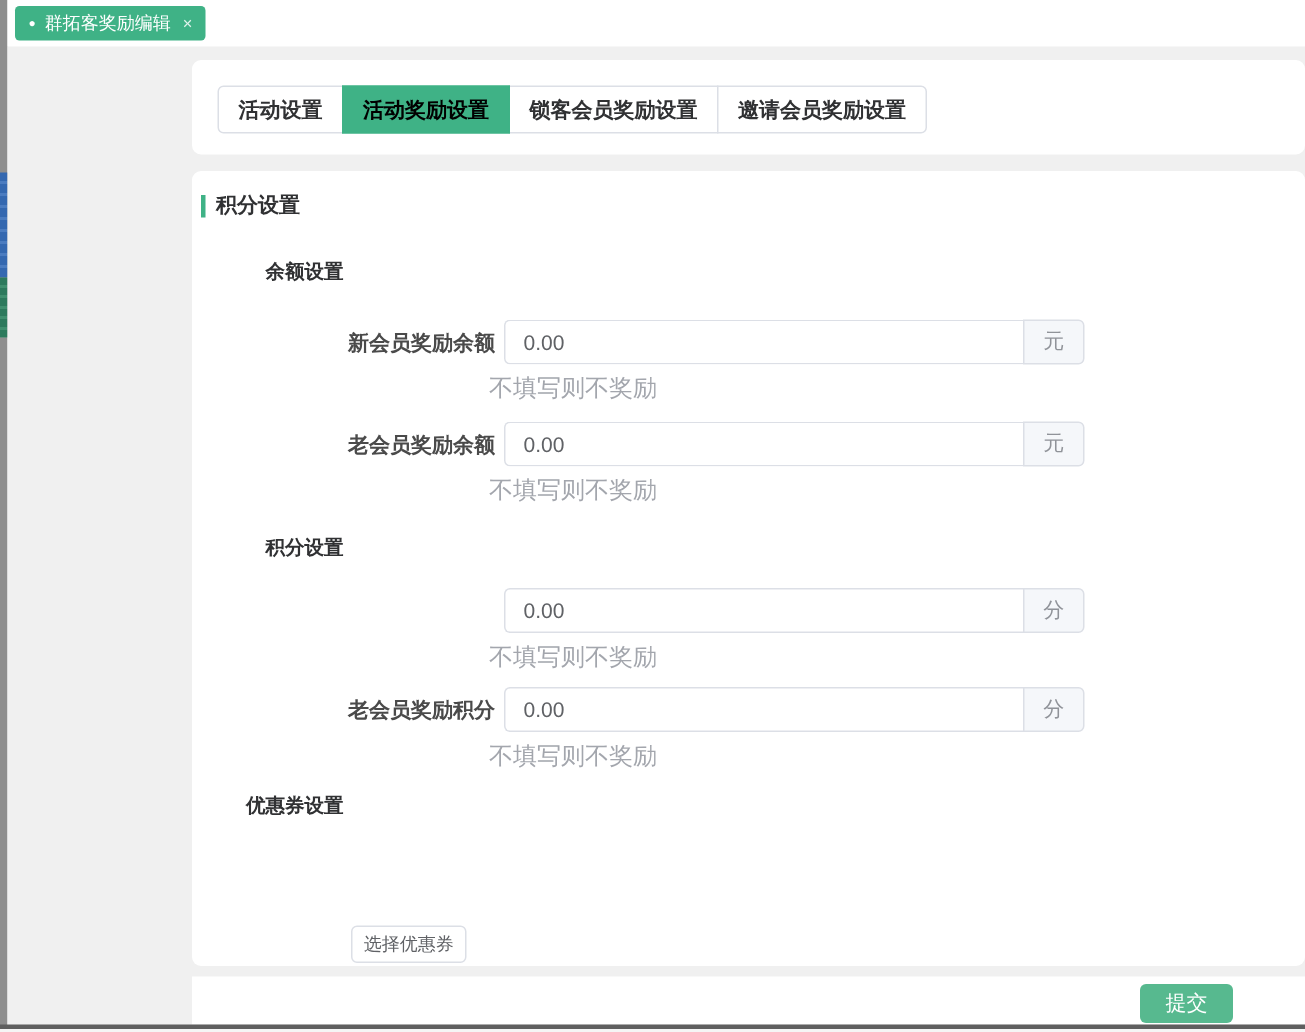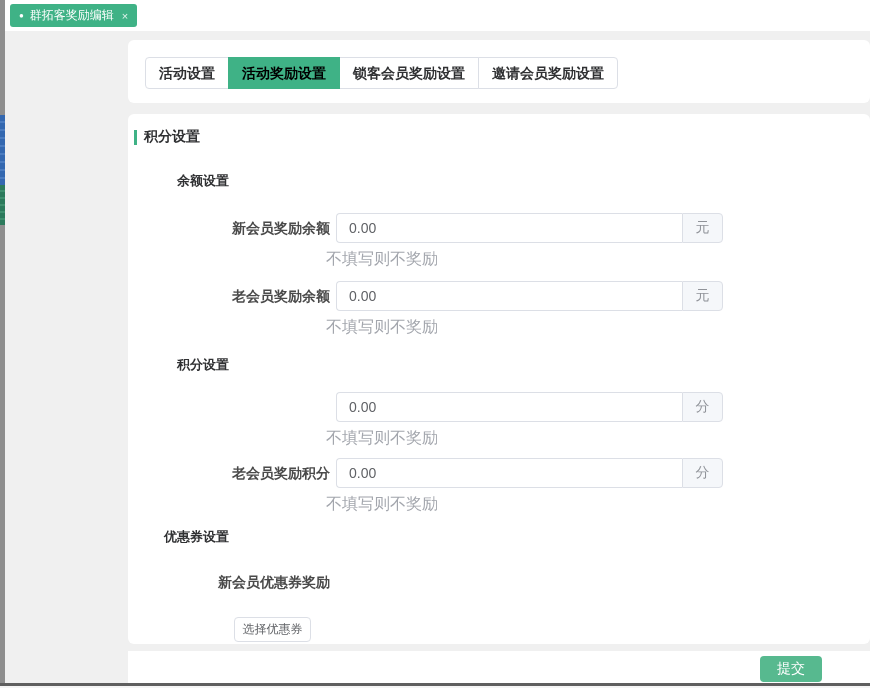--- a/index.html
+++ b/index.html
@@ -153,21 +153,20 @@
 
     <div class="field-label" style="top:344px">老会员奖励积分</div>
     <div class="input-group" style="top:344px">
       <input type="text" value="0.00" style="">
       <span class="input-addon">分</span>
     </div>
     <div class="hint" style="top:380px">不填写则不奖励</div>
 
     <div class="group-title" style="top:414px">优惠券设置</div>
 
-    <div class="coupon-label">新会员优惠券奖励</div>
 
     <div class="coupon-btn">选择优惠券</div>
 
   </div>
 
   <div class="footer-bar">
     <button class="submit-btn">提交</button>
   </div>
 
 </div>

